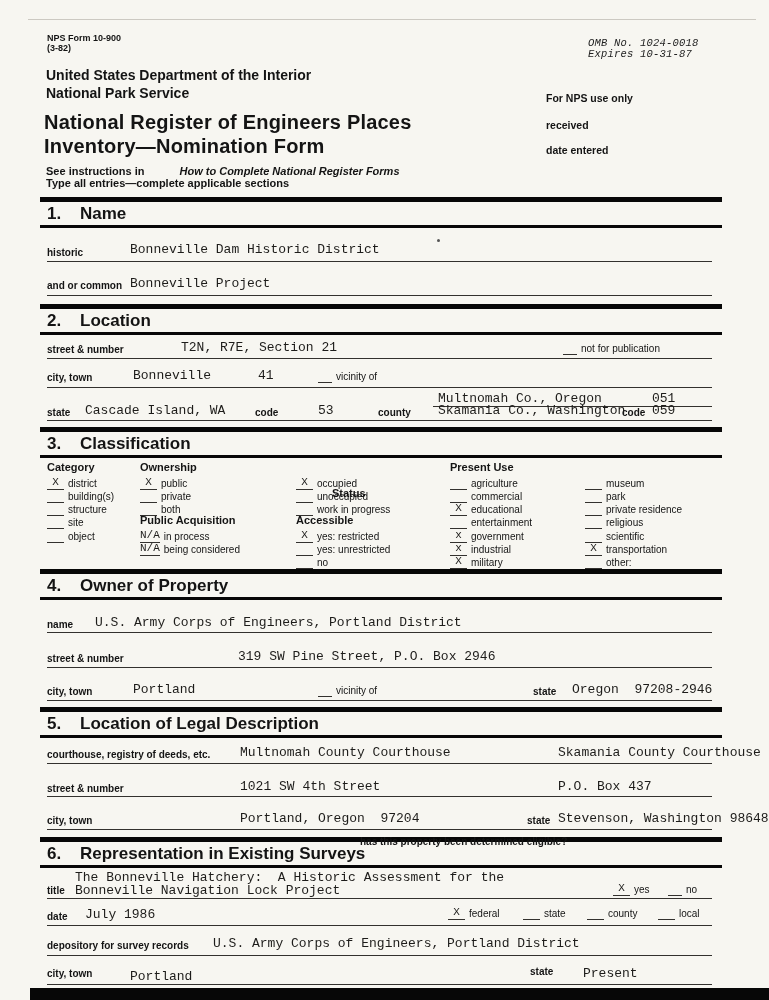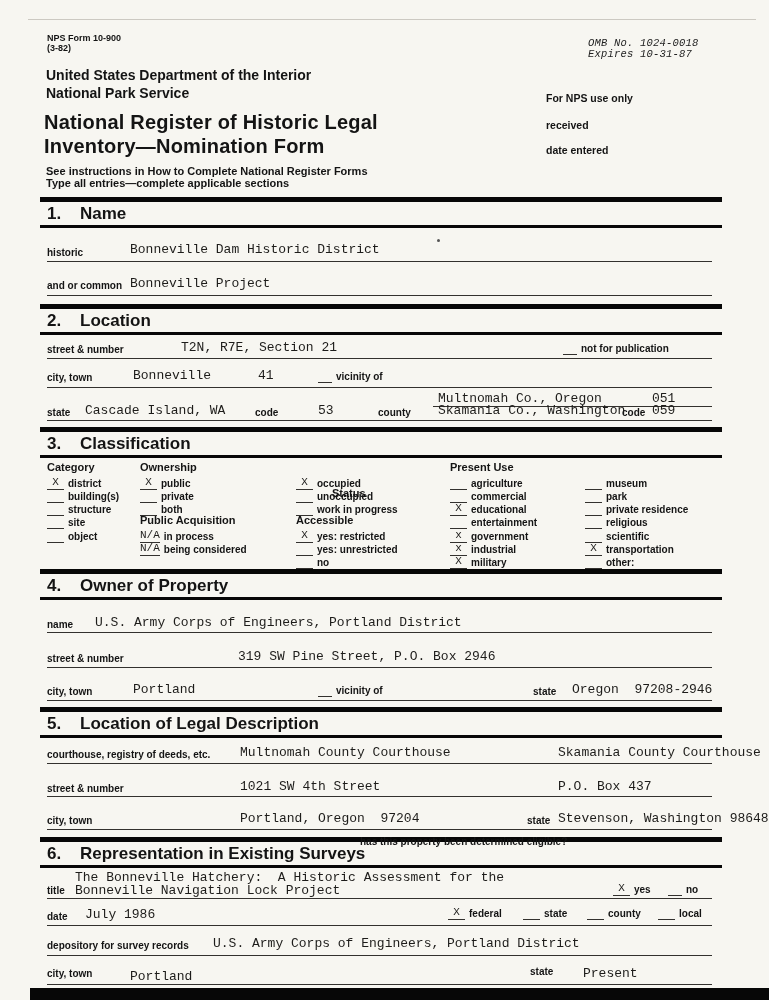--- a/index.html
+++ b/index.html
@@ -22,44 +22,44 @@
   .lbl{font-size:10px;font-weight:bold;}
   .val{font-size:13px;color:#1d1c1a;}
   .colhead{font-size:11px;font-weight:bold;}
   .ckrow{display:flex;align-items:flex-end;gap:4px;}
   .ck{
     display:inline-block;min-width:17px;height:13px;line-height:13px;
     text-align:center;border-bottom:1.3px solid #33312e;
     font-family:"Liberation Mono","DejaVu Sans Mono",monospace;
     font-size:11px;color:#1d1c1a;
   }
-  .cklab{font-size:10px;font-weight:bold;line-height:12px;}
+  .cklab{font-size:10px;font-weight:normal;line-height:12px;}
   .dot{position:absolute;width:3px;height:3px;border-radius:50%;background:#555;}
 </style>
 </head>
 <body>
 
 <div class="abs" style="left:28px;top:19px;width:728px;height:1px;background:#ccc9c2;"></div>
 
 <div class="abs tiny" style="left:47px;top:33px;">NPS Form 10-900</div>
 <div class="abs tiny" style="left:47px;top:43px;">(3-82)</div>
 <div class="abs mono omb" style="left:588px;top:37px;">OMB No. 1024-0018</div>
 <div class="abs mono omb" style="left:588px;top:48px;">Expires 10-31-87</div>
 
 <div class="abs h-dept" style="left:46px;top:67px;">United States Department of the Interior</div>
 <div class="abs h-dept" style="left:46px;top:85px;">National Park Service</div>
 
 <div class="abs h-side" style="left:546px;top:92px;">For NPS use only</div>
 <div class="abs h-side" style="left:546px;top:119px;">received</div>
 <div class="abs h-side" style="left:546px;top:144px;">date entered</div>
 
-<div class="abs h-big" style="left:44px;top:111px;">National Register of Historic Legal</div>
+<div class="abs h-big" style="left:44px;top:111px;">National Register of Engineers Places</div>
 <div class="abs h-big" style="left:44px;top:135px;">Inventory—Nomination Form</div>
 
-<div class="abs instr" style="left:46px;top:165px;"><span>See instructions in </span><span style="">How to Complete National Register Forms</span></div>
+<div class="abs instr" style="left:46px;top:165px;"><span>See instructions in </span><span style="font-style:italic;margin-left:32px;">How to Complete National Register Forms</span></div>
 <div class="abs instr" style="left:46px;top:177px;">Type all entries—complete applicable sections</div>
 
 <div class="dot" style="left:437px;top:239px;"></div>
 
 <div class="bar" style="left:40px;top:197px;width:682px;height:5px;"></div>
 <div class="abs sec-num" style="left:47px;top:204px;">1.</div>
 <div class="abs sec-title" style="left:80px;top:204px;">Name</div>
 <div class="bar" style="left:40px;top:225px;width:682px;height:3px;"></div>
 
 <div class="abs lbl" style="left:47px;top:247px;">historic</div>

